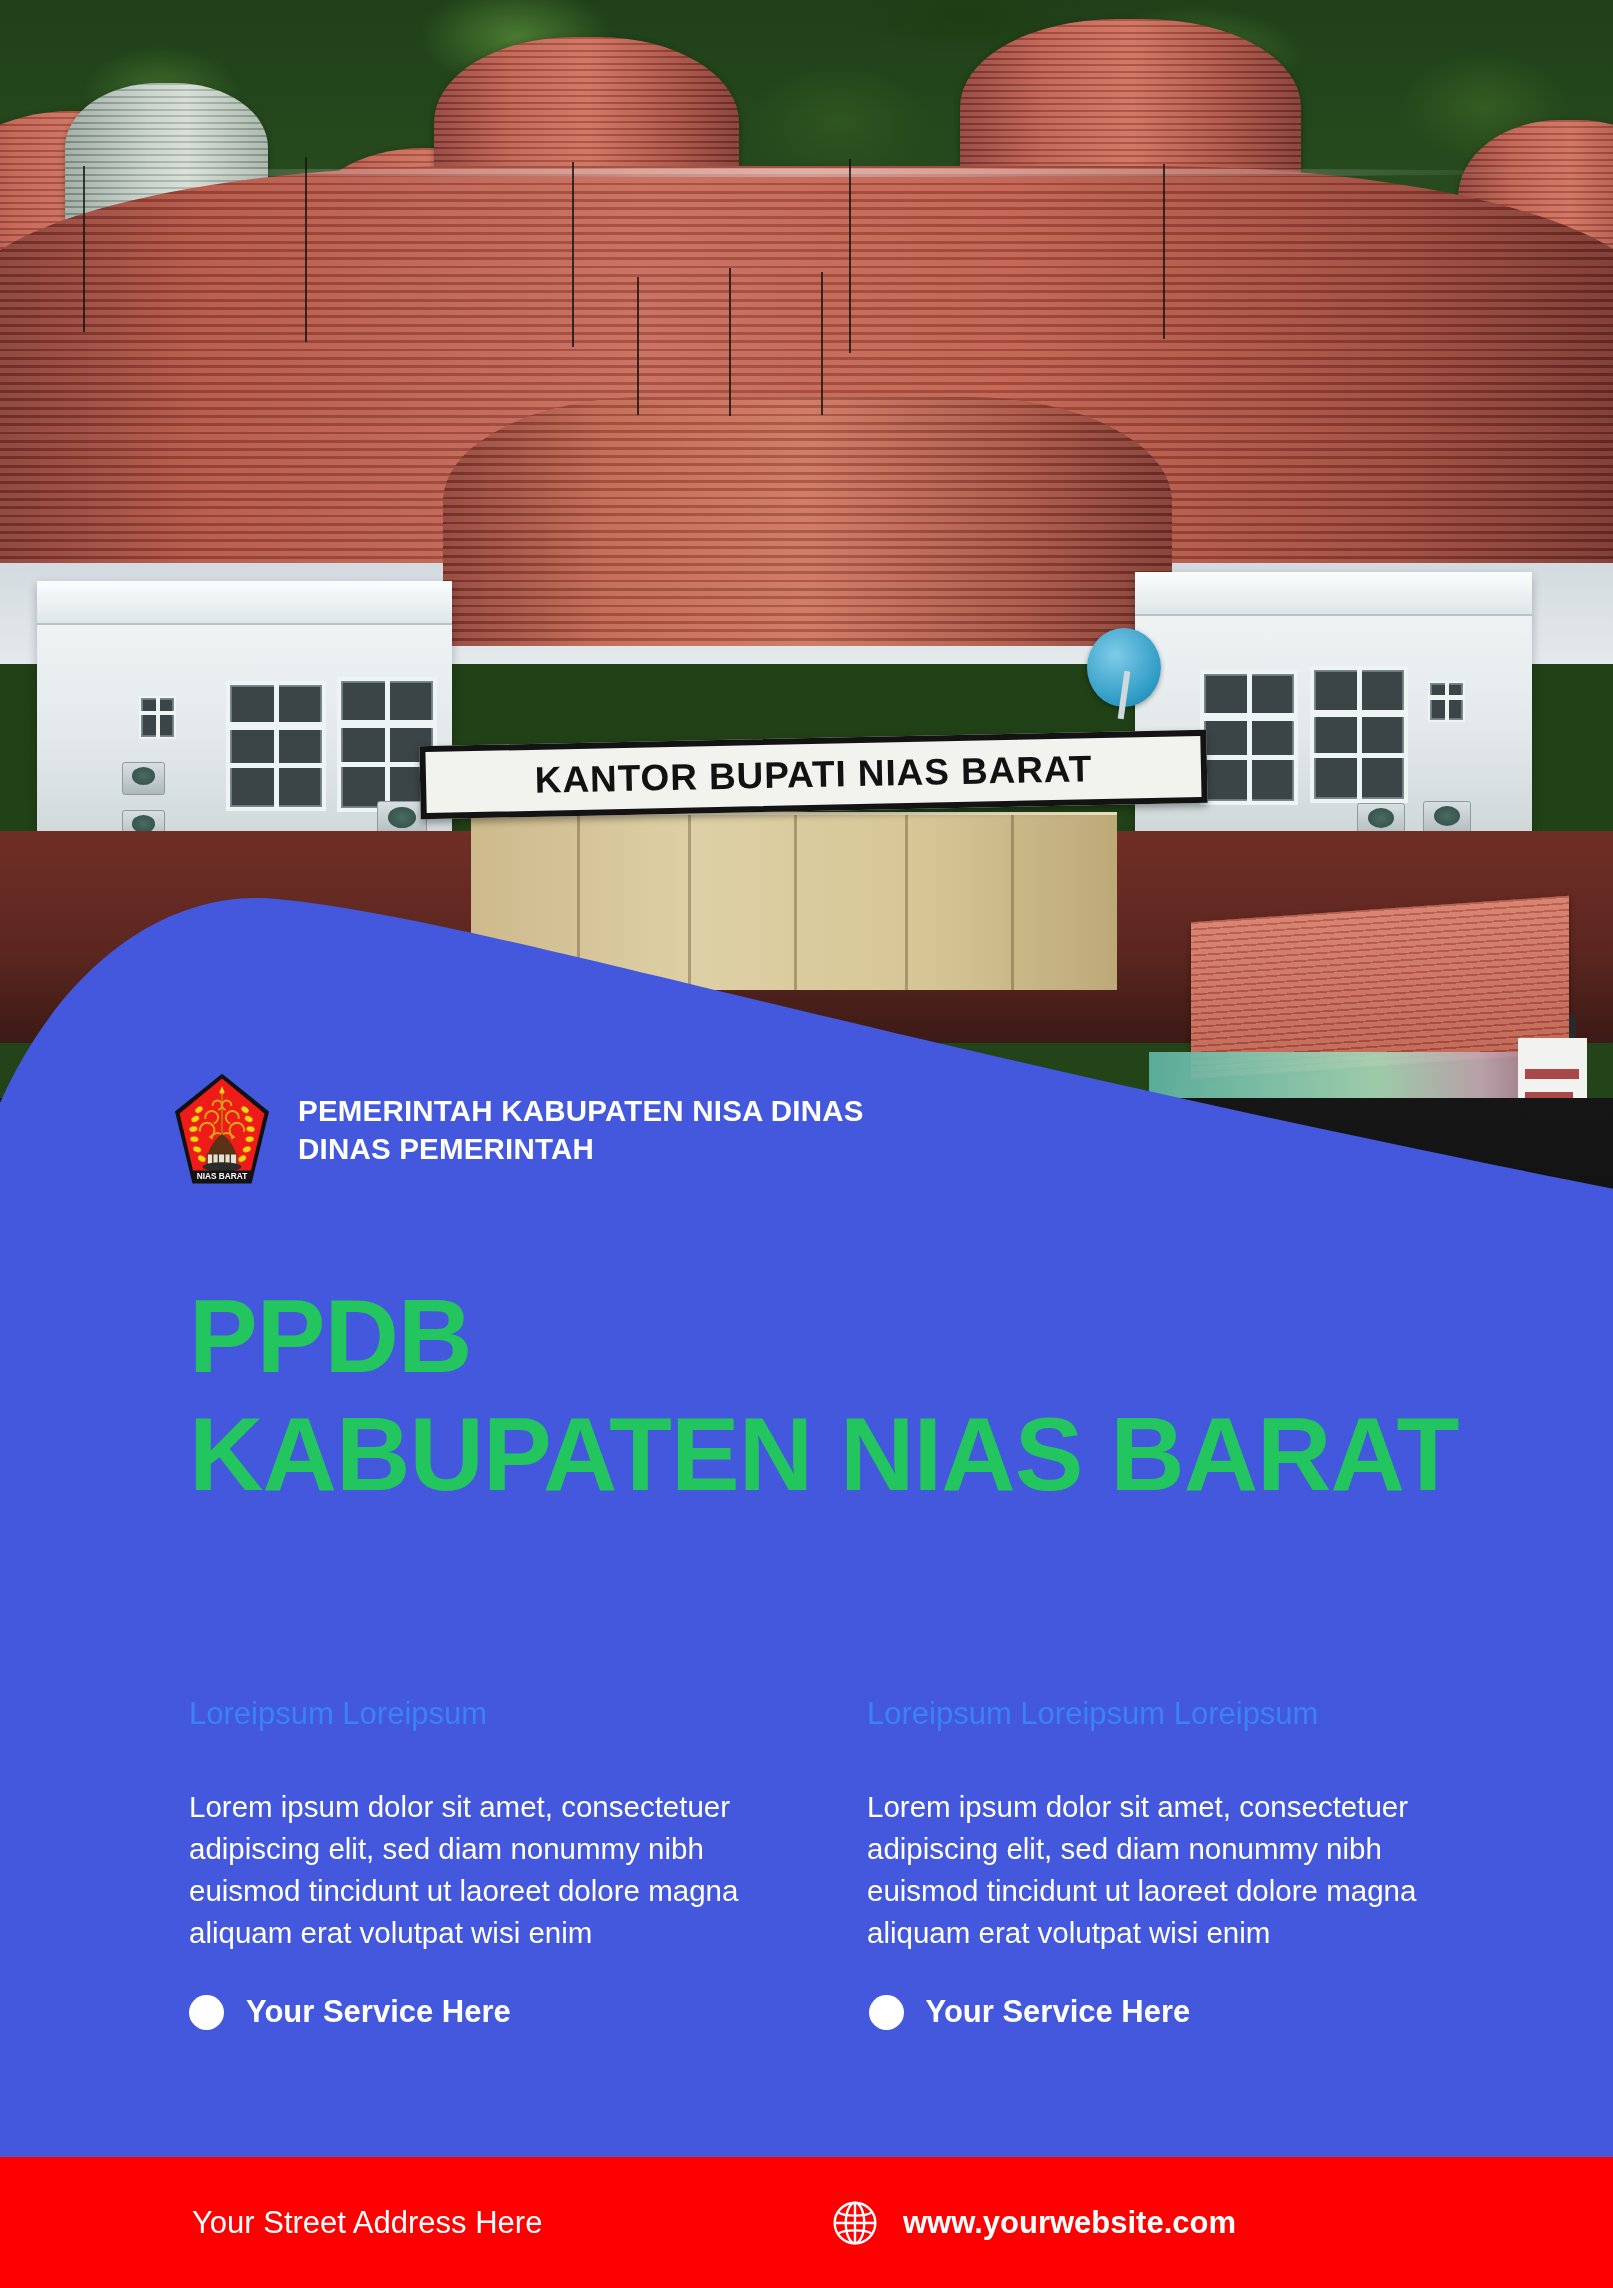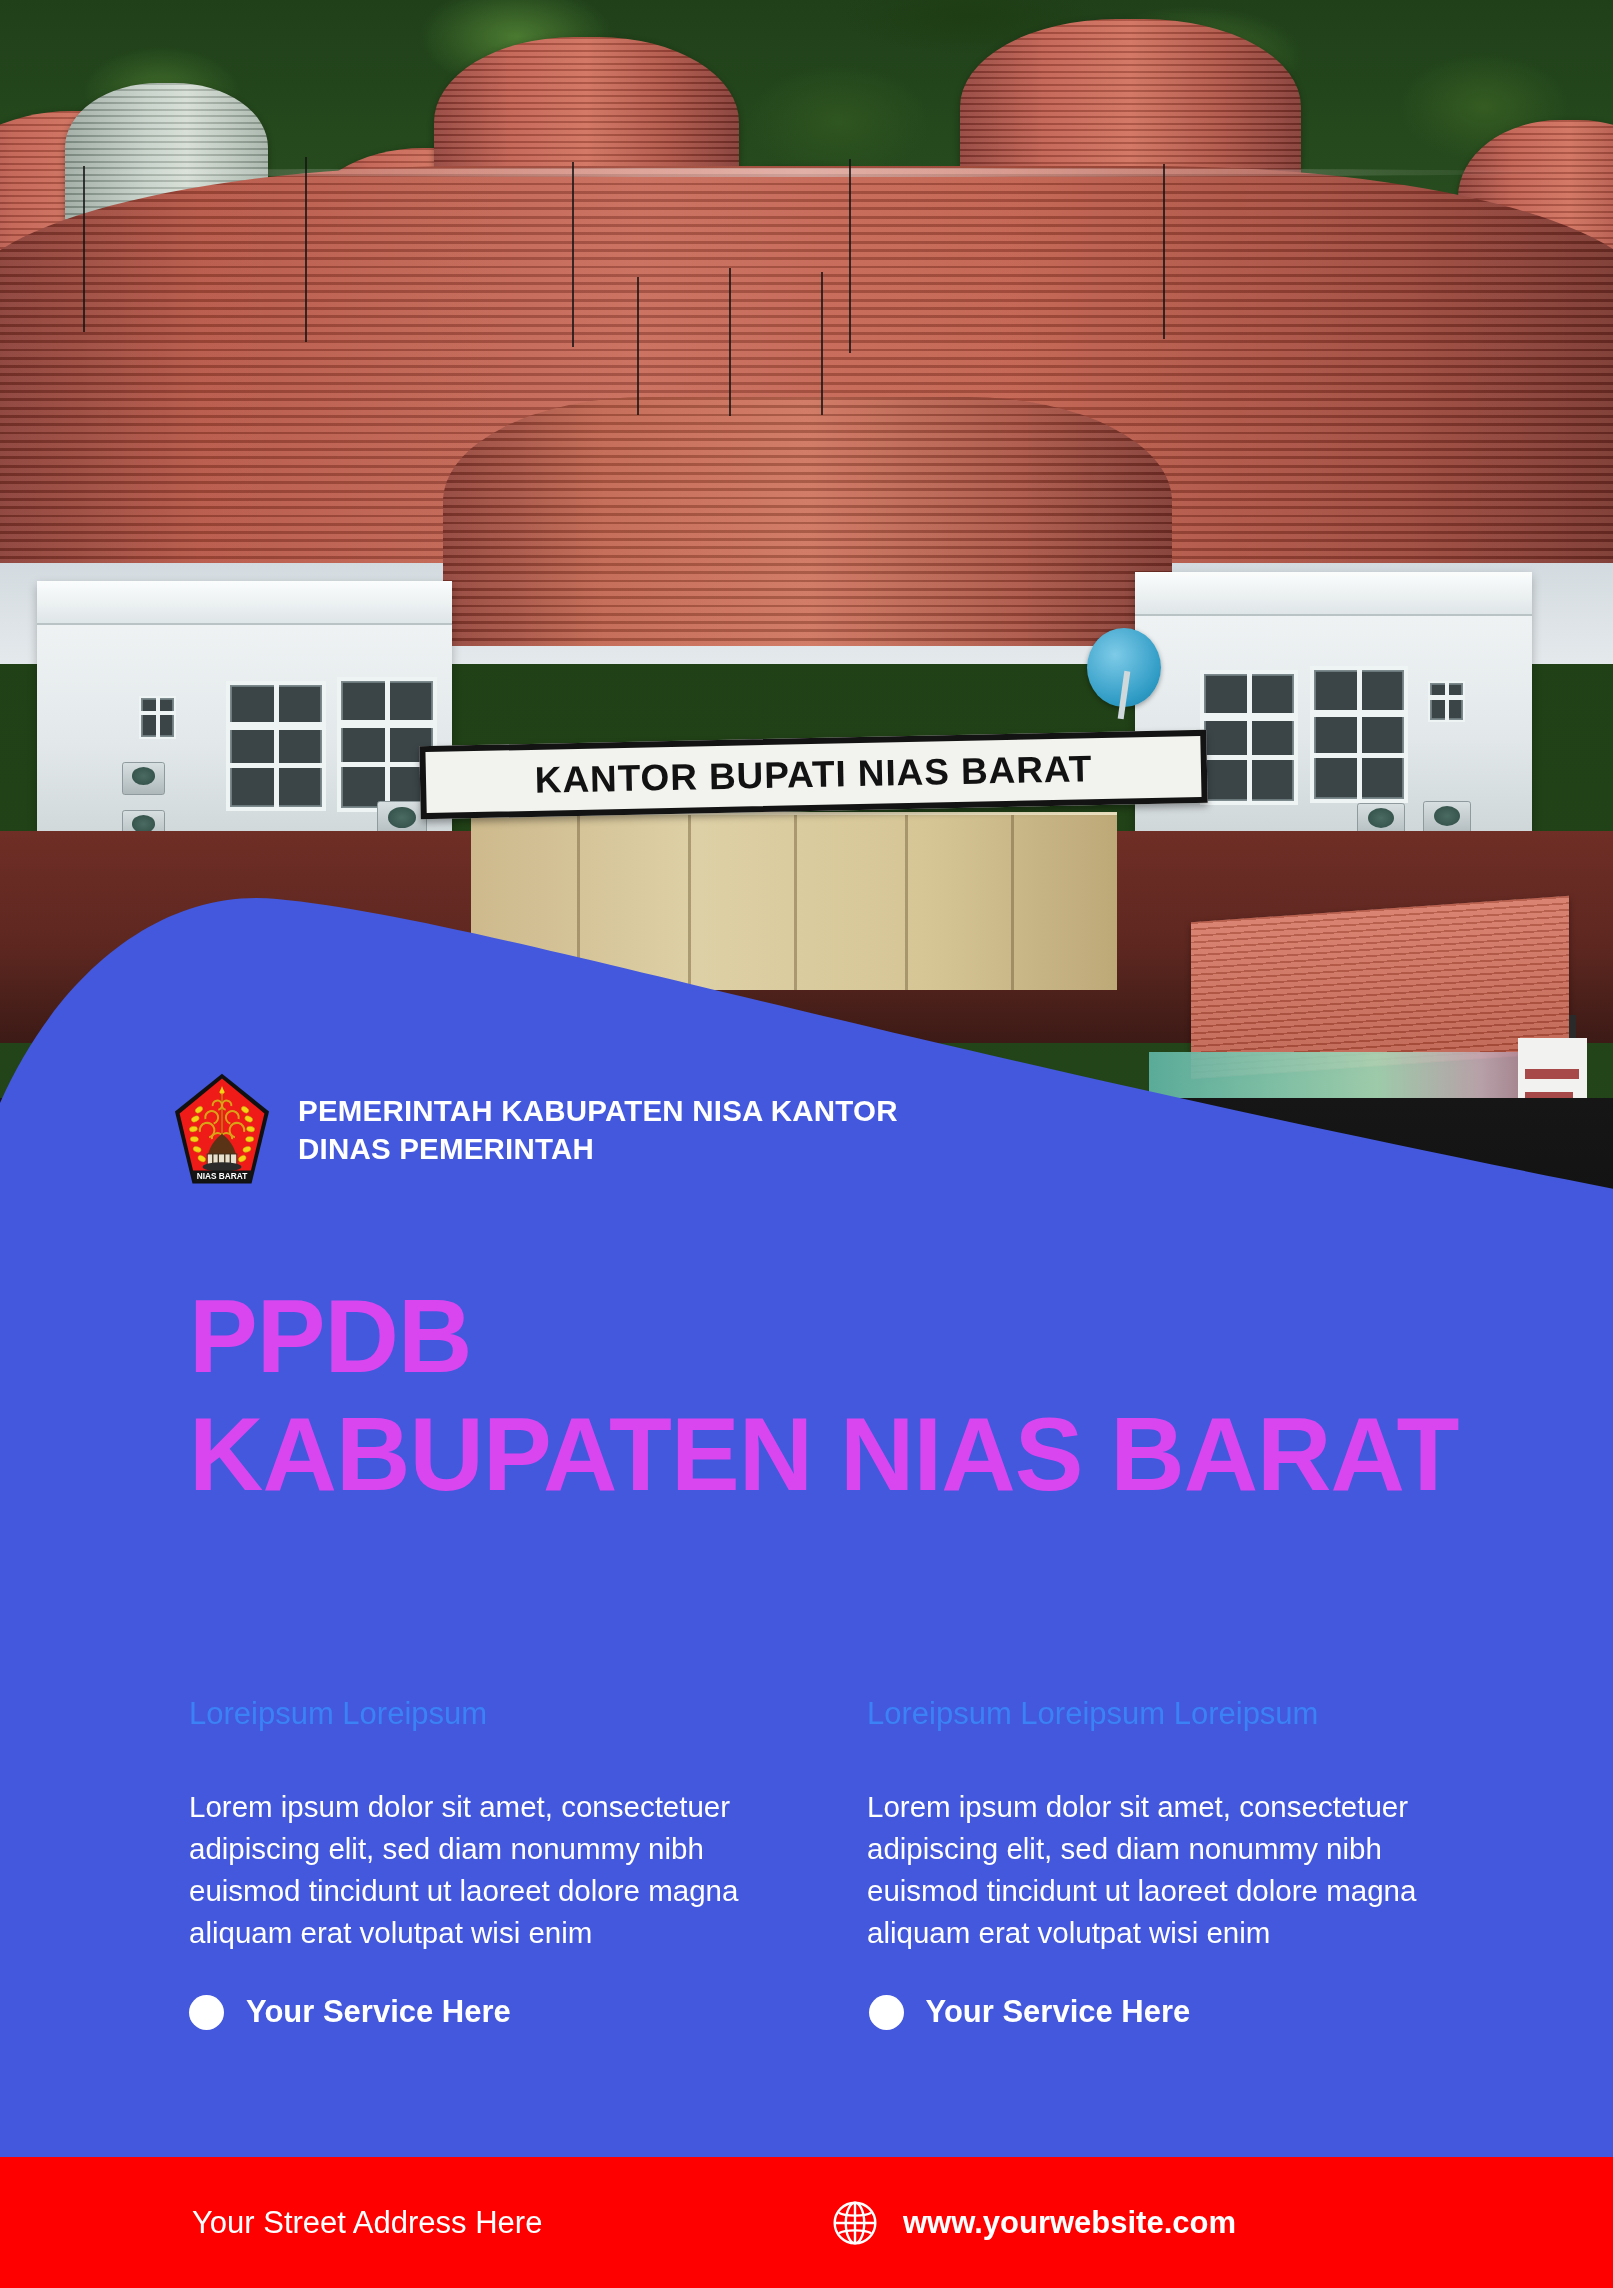--- a/index.html
+++ b/index.html
@@ -235,21 +235,21 @@
     font-weight: bold;
     font-size: 29.5px;
     line-height: 1.28;
     letter-spacing: 0.2px;
     white-space: nowrap;
   }
 
   .headline {
     position: absolute;
     left: 189px; top: 1287px;
-    color: #d946ef;
+    color: #22c55e;
     font-weight: bold;
     line-height: 0.98;
     letter-spacing: -0.9px;
   }
   .headline .l1 { font-size: 103px; display: block; }
   .headline .l2 { font-size: 103px; display: block; margin-top: 17px; }
 
   .cols {
     position: absolute;
     left: 189px; top: 1696px;
@@ -468,21 +468,21 @@
         <line x1="44" y1="90" x2="44" y2="102"></line>
         <line x1="50" y1="90" x2="50" y2="102"></line>
         <line x1="57" y1="90" x2="57" y2="102"></line>
         <line x1="63" y1="90" x2="63" y2="102"></line>
       </g>
       <ellipse cx="54" cy="104" rx="21" ry="5" fill="#2b2b2b"></ellipse>
       <path d="M20,108 L88,108 L84,120 L24,120 Z" fill="#141414"></path>
       <text x="54" y="117" font-family="Liberation Sans, sans-serif" font-size="9" font-weight="bold" fill="#ffffff" text-anchor="middle">NIAS BARAT</text>
     </svg>
     <div class="brandtext">
-      <div>PEMERINTAH KABUPATEN NISA KANTOR</div>
+      <div>PEMERINTAH KABUPATEN NISA DINAS</div>
       <div>DINAS PEMERINTAH</div>
     </div>
   </div>
 
   <div class="headline">
     <span class="l1">PPDB</span>
     <span class="l2">KABUPATEN NIAS BARAT</span>
   </div>
 
   <div class="cols">

